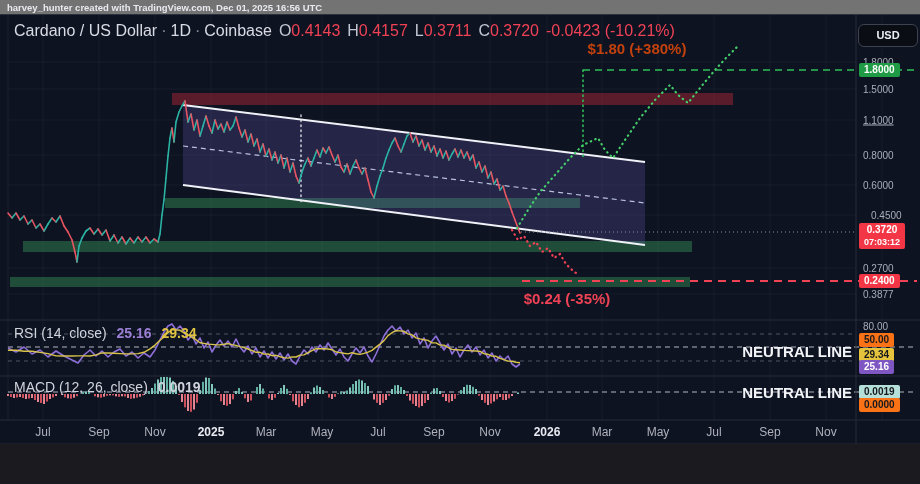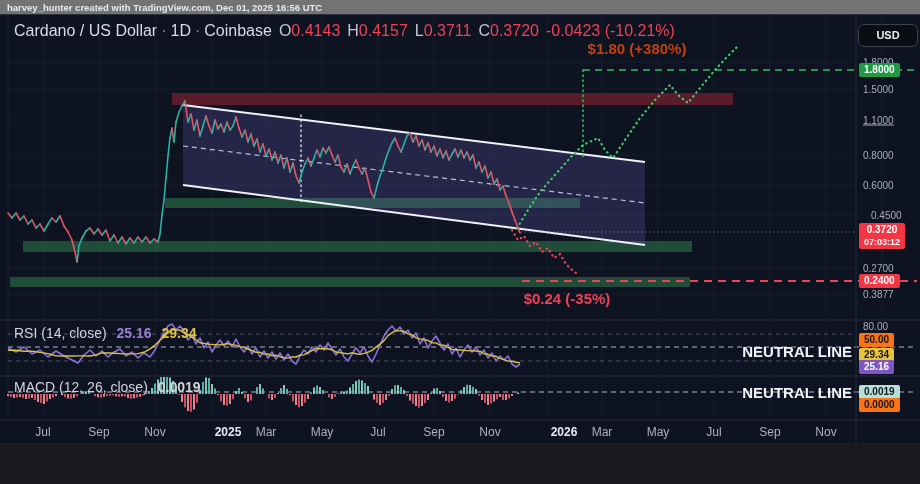--- a/index.html
+++ b/index.html
@@ -28,21 +28,21 @@
   .badge.yellow{background:#e6c33c;color:#16181f;}
   .badge.purple{background:#7e57c2;color:#fff;}
   .badge.teal{background:#b5dfd9;color:#16181f;}
   .badge .sub{font-weight:bold;font-size:9px;display:block;}
   .ind-title{font-size:14px;color:#d1d4dc;white-space:nowrap;}
   .ind-title .v1{color:#9b7fd4;margin-left:6px;font-weight:bold;}
   .ind-title .v2{color:#e0c341;margin-left:6px;font-weight:bold;}
   .ind-title .v3{color:#d1d4dc;margin-left:6px;font-weight:bold;}
   .linelabel{font-size:15px;font-weight:bold;color:#f2f3f7;transform:translateY(-50%);white-space:nowrap;}
   .ttick{font-size:12px;color:#aeb1bb;transform:translateX(-50%);top:425px;}
-  .ttick.major{color:#e8eaf0;font-weight:bold;margin-left:17px;}
+  .ttick.major{color:#e8eaf0;font-weight:bold;}
   .bottombar{left:0;top:444px;width:920px;height:40px;background:#1b1b1f;}
 </style>
 </head>
 <body>
 
 <div class="stage">
 
   <svg class="cv abs" id="cv" width="920" height="484">
       <line x1="43" y1="15" x2="43" y2="420" stroke="rgba(255,255,255,0.045)" stroke-width="1"></line>
       <line x1="99" y1="15" x2="99" y2="420" stroke="rgba(255,255,255,0.045)" stroke-width="1"></line>

